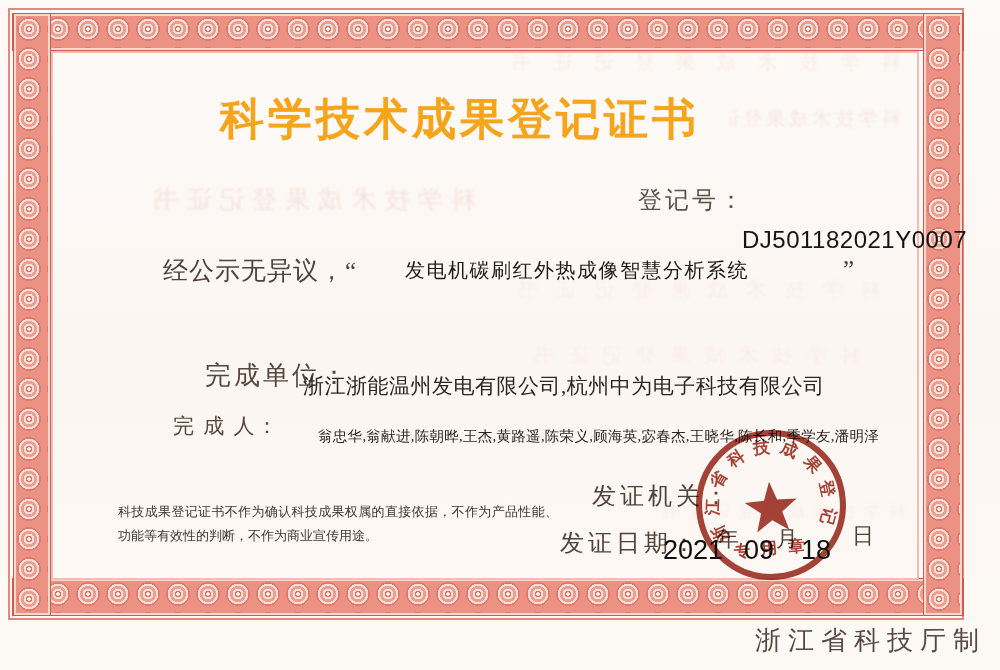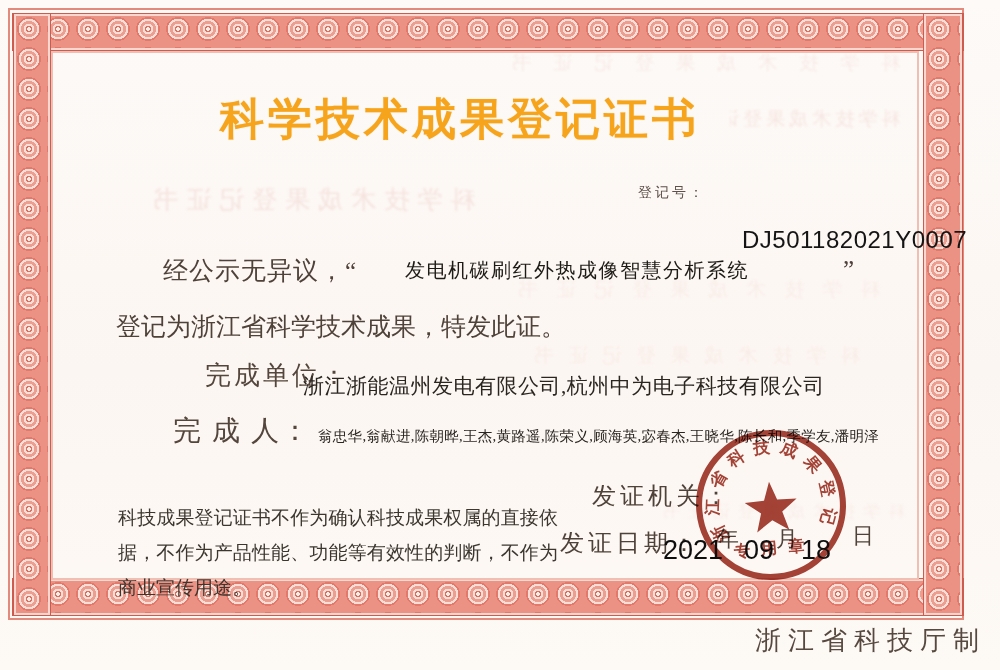--- a/index.html
+++ b/index.html
@@ -28,31 +28,31 @@
   .bs-right{left:923px;top:13px;width:38px;height:601px;}
   .frame-line-outer{left:8px;top:8px;width:952px;height:608px;border:2px solid #e48a7c;}
   .frame-line-inner{left:51px;top:51px;width:864px;height:525px;border:2px solid #f0bfb4;}
   
   .title{
     left:210px;top:90px;width:500px;text-align:center;
     font-family:"Liberation Sans",sans-serif;font-weight:900;
     font-size:44px;letter-spacing:4px;color:#f7a41d;white-space:nowrap;
     text-shadow:0 0 1px rgba(247,164,29,.4);
   }
-  .reg-label{left:638px;top:184px;font-size:14px;letter-spacing:3px;color:#5c5049;}
+  .reg-label{left:638px;top:184px;font-size:24px;letter-spacing:3px;color:#5c5049;}
   .reg-number{left:742px;top:178px;font-family:"Liberation Sans",sans-serif;font-size:24px;color:#151515;letter-spacing:.5px;z-index:4;margin-top:48px;}
   .body-prefix{left:163px;top:254px;font-size:25px;color:#4f4239;letter-spacing:1px;}
   .project-name{left:405px;top:257px;font-size:20px;letter-spacing:1.5px;color:#1e1a16;z-index:4;}
   .close-quote{left:843px;top:256px;font-size:25px;color:#4f4239;}
   .body-line2{left:116px;top:310px;font-size:25px;color:#4f4239;letter-spacing:0px;}
   .unit-label{left:173px;top:358px;font-size:26px;color:#54463c;letter-spacing:3px;margin-left:32px;}
   .unit-value{left:303px;top:372px;font-size:21px;color:#2b2520;letter-spacing:.5px;}
-  .people-label{left:173px;top:412px;font-size:28px;color:#54463c;letter-spacing:2px;}
+  .people-label{left:173px;top:412px;font-size:21px;color:#54463c;letter-spacing:2px;}
   .people-value{left:318px;top:427px;font-size:14.5px;color:#2b2520;letter-spacing:.3px;white-space:nowrap;}
-  .disclaimer{left:118px;top:500px;width:440px;font-size:19px;line-height:1.85;color:#3c362f;text-align:justify;}
+  .disclaimer{left:118px;top:500px;width:440px;font-size:13px;line-height:1.85;color:#3c362f;text-align:justify;}
   .issuer-label{left:592px;top:480px;font-size:24px;color:#4f4239;letter-spacing:4px;}
   .date-label{left:560px;top:527px;font-size:24px;color:#4f4239;letter-spacing:4px;}
   .char-unit{font-size:22px;color:#4f4239;}
   .year-char{left:717px;top:524px;}
   .month-char{left:776px;top:524px;}
   .day-char{left:852px;top:521px;}
   .date-num{font-family:"Liberation Sans",sans-serif;font-size:27px;color:#0e0e0e;z-index:7;}
   .year-num{left:663px;top:535px;}
   .month-num{left:744px;top:535px;}
   .day-num{left:801px;top:535px;}
@@ -96,21 +96,20 @@
   <div class="ghost g-low">科学技术成果登记证书</div>
 
   <div class="abs title z2">科学技术成果登记证书</div>
 
   <div class="abs reg-label z2">登记号：</div>
   <div class="abs reg-number">DJ501182021Y0007</div>
 
   <div class="abs project-name">发电机碳刷红外热成像智慧分析系统</div>
   <div class="abs body-prefix z2">经公示无异议，“</div>
   <div class="abs close-quote z2">”</div>
-  <div class="abs body-line2 z2">登记为浙江省科学技术成果，特发此证。</div>
 
   <div class="abs unit-label z2">完成单位：</div>
   <div class="abs unit-value z2">浙江浙能温州发电有限公司,杭州中为电子科技有限公司</div>
 
   <div class="abs people-label z2">完 成 人：</div>
   <div class="abs people-value z2">翁忠华,翁献进,陈朝晔,王杰,黄路遥,陈荣义,顾海英,宓春杰,王晓华,陈长和,季学友,潘明泽</div>
 
   <div class="abs disclaimer z2">科技成果登记证书不作为确认科技成果权属的直接依据，不作为产品性能、功能等有效性的判断，不作为商业宣传用途。</div>
 
   <div class="abs issuer-label z2">发证机关：</div>

